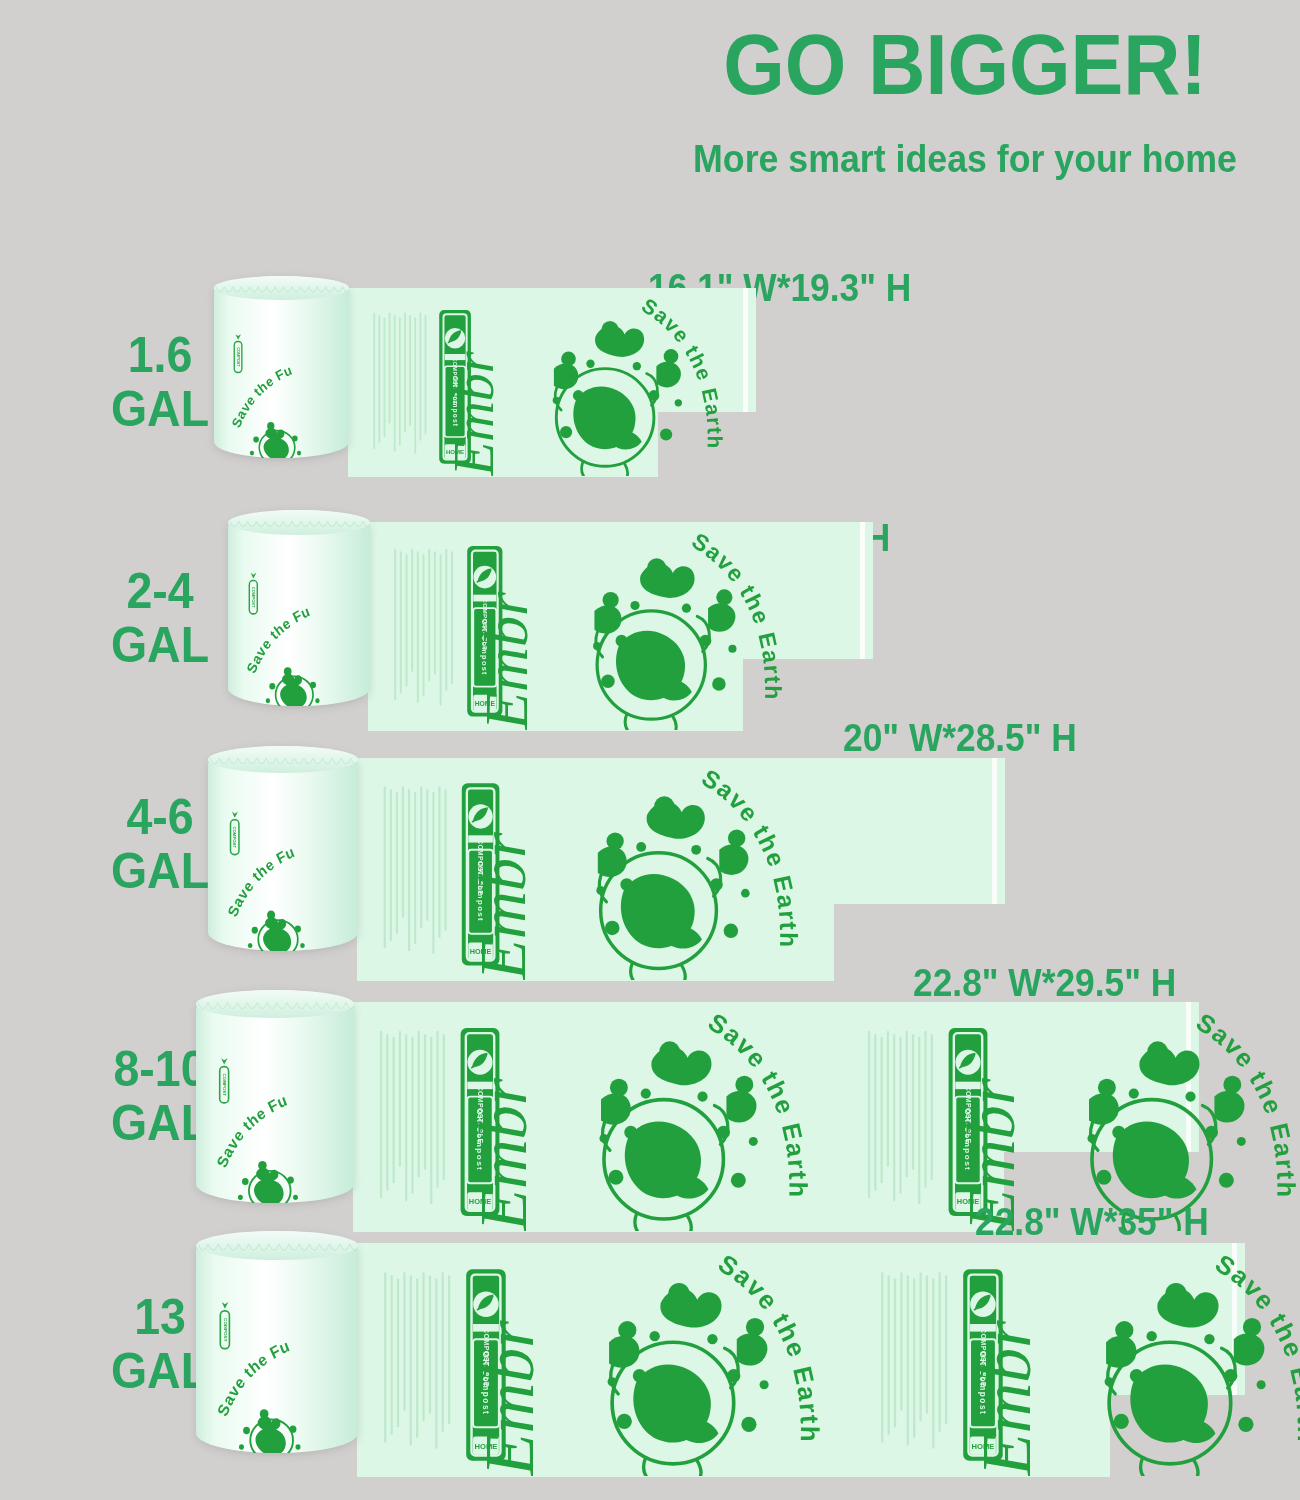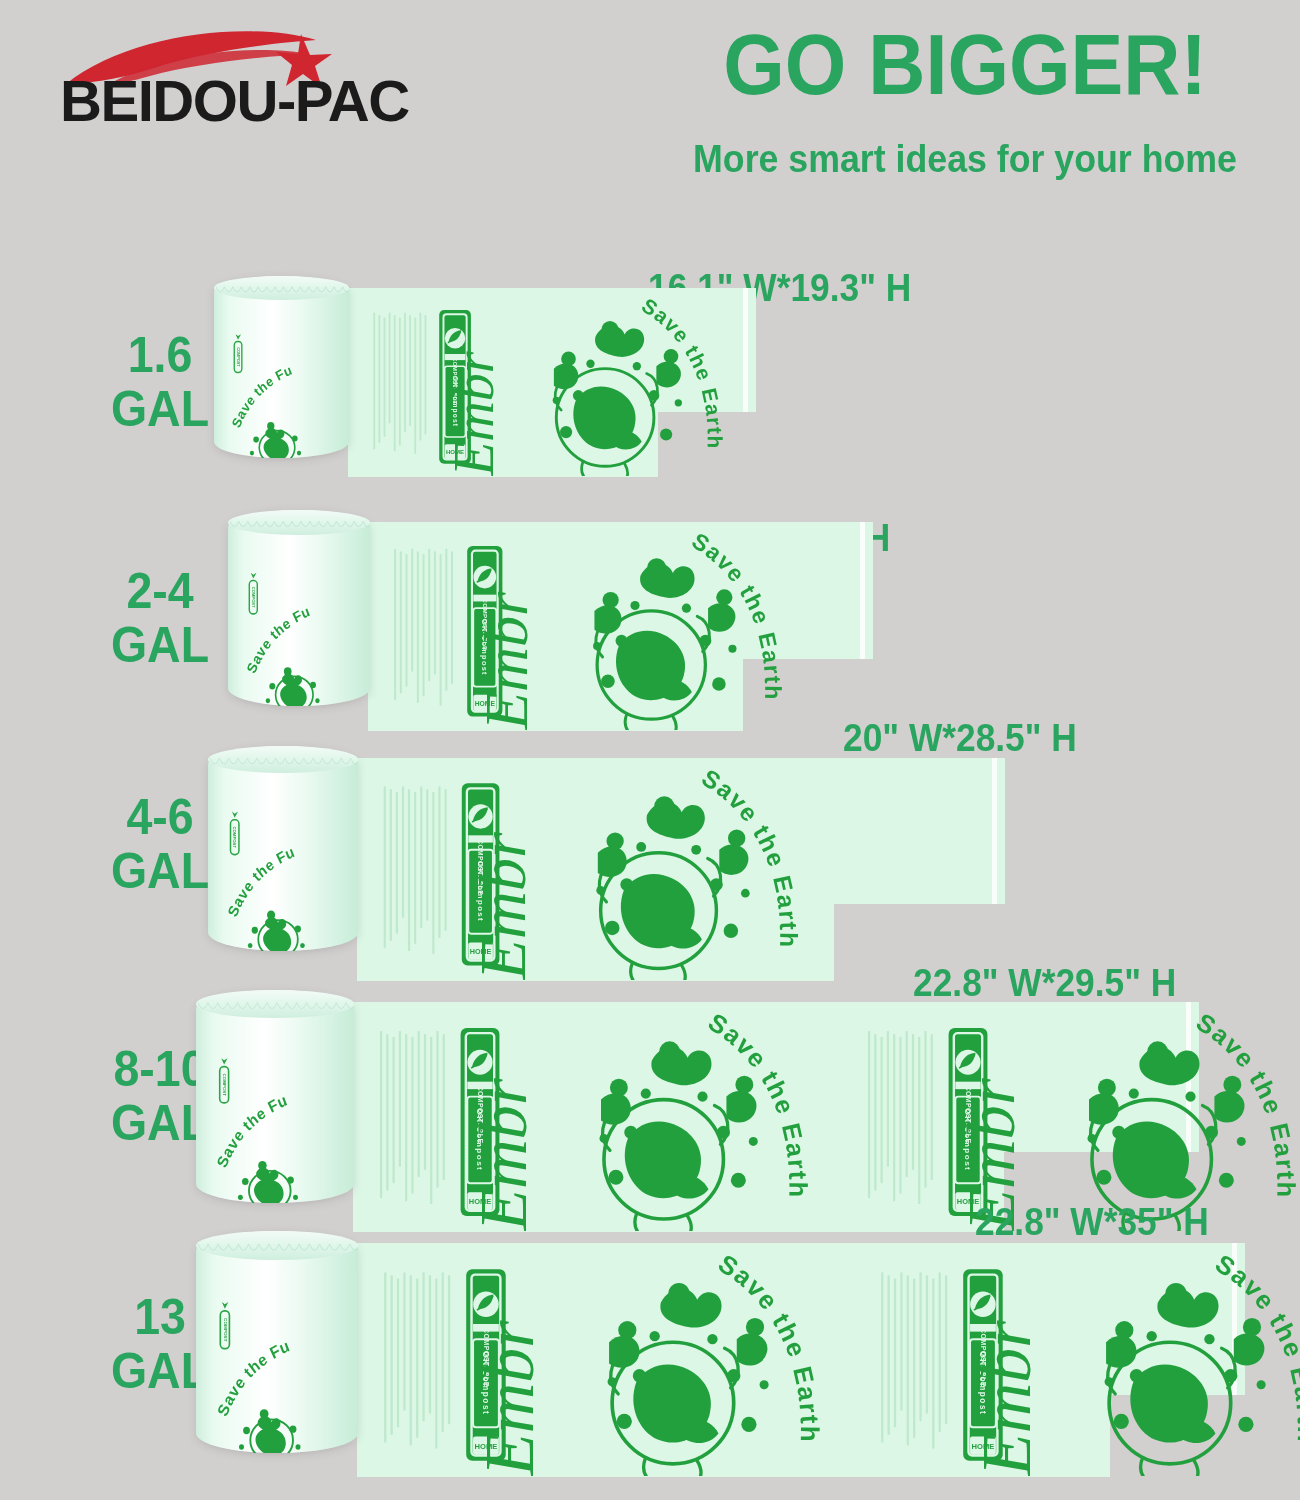--- a/index.html
+++ b/index.html
@@ -109,28 +109,20 @@
   .art{position:absolute;pointer-events:none;}
   .art svg{display:block;}
   .print-green{fill:#23a03e;}
   .print-pale{fill:#bfe9cd;}
 </style>
 </head>
 <body>
 
 <div class="header">
 
-  <div class="logo">
-    <svg class="logo-swoosh" viewBox="0 0 360 62">
-      <path d="M8 56 C70 6 190 -8 258 12 C226 14 150 22 96 40 C66 50 30 56 8 56 Z" fill="#cf2630"></path>
-      <path d="M48 58 C104 24 196 16 252 26 C206 28 136 36 92 48 C74 53 60 56 48 58 Z" fill="#cf2630" opacity=".85"></path>
-      <path d="M243 6 L252 27 L274 26 L257 38 L264 60 L245 46 L228 58 L234 37 L218 24 L240 26 Z" fill="#cf2630"></path>
-    </svg>
-    <div class="logo-text">BEIDOU-PAC</div>
-  </div>
 
   <div class="headline">GO BIGGER!</div>
   <div class="subhead">More smart ideas for your home</div>
 </div>
 
 <div id="rows-container">
   <div class="row" style="top: 0px;">
     <div class="gal-label" style="left: 60px; top: 328px;">
       <span>1.6</span><br>
       <span>GAL</span>

